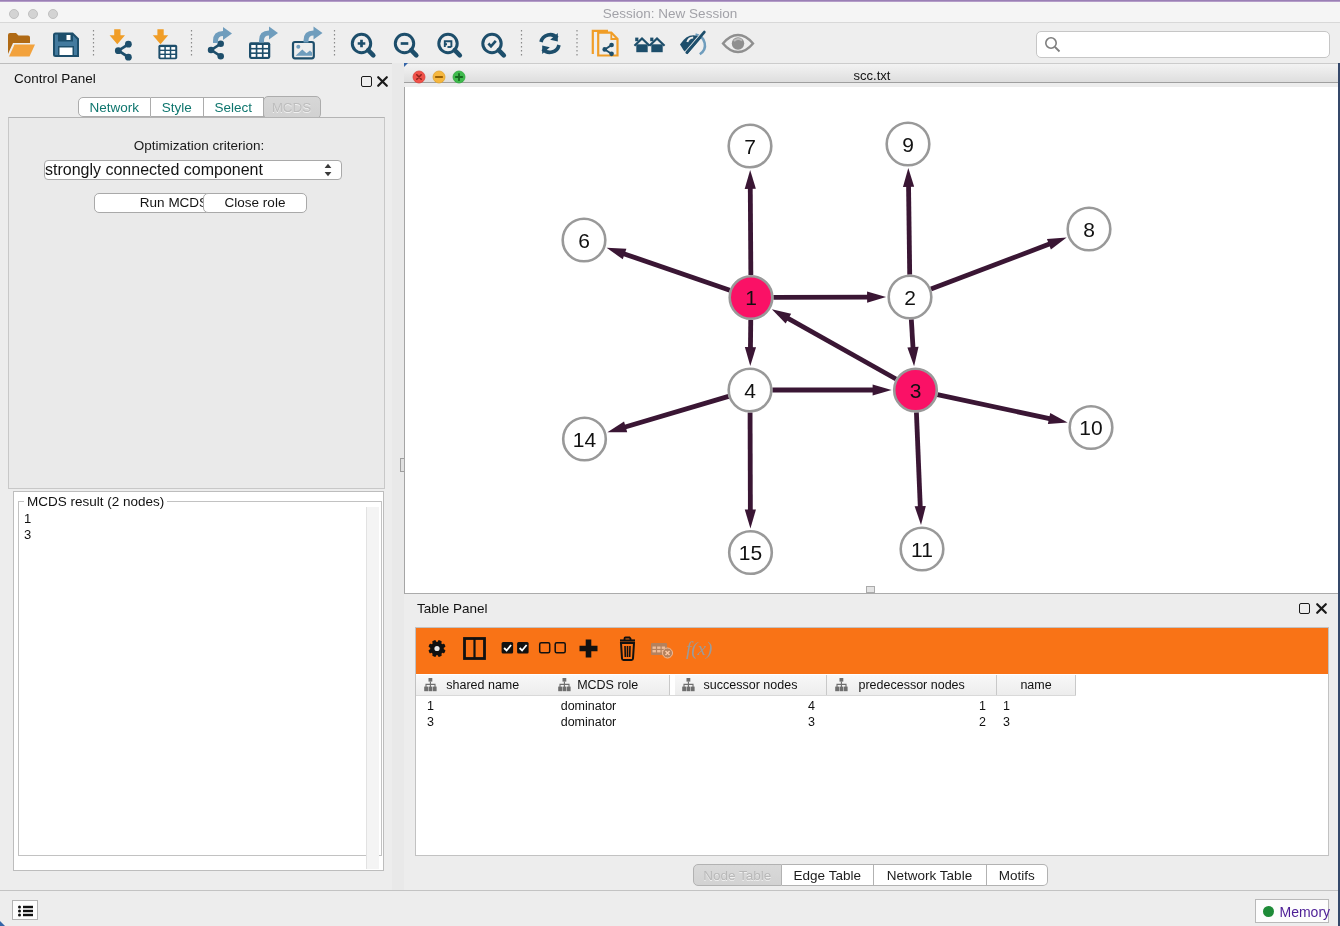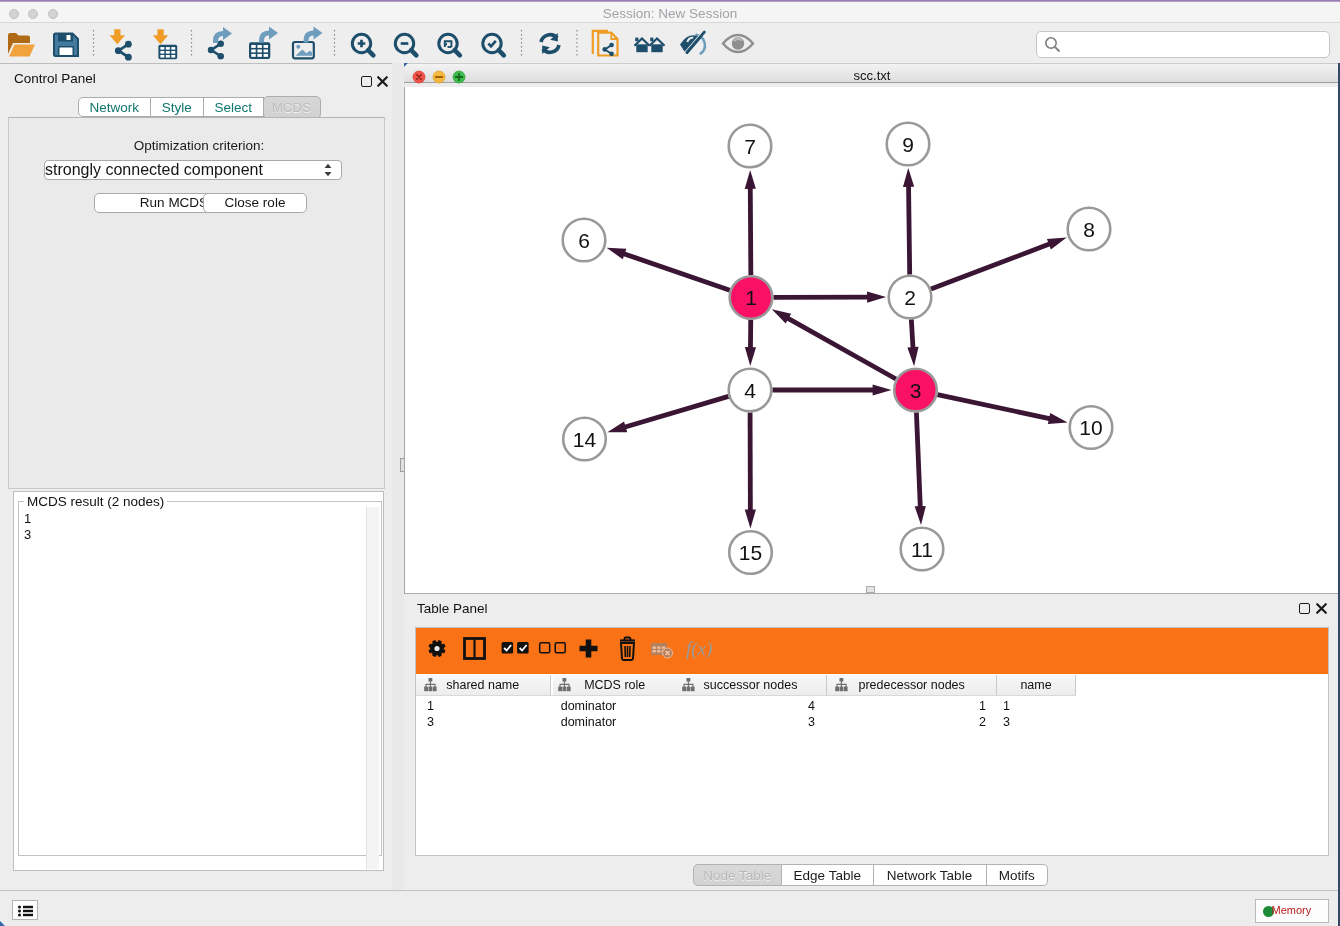--- a/index.html
+++ b/index.html
@@ -359,21 +359,21 @@
         </svg></div>
     <div id="theader">
         <div class="hcell" style="left:0px;top:46.5px;width:134.5px;">shared name</div>
         <svg style="position:absolute;left:7.5px;top:50px;" width="13" height="14" viewBox="0 0 13 14">
         <rect x="4.5" y="0" width="3.8" height="3.6" fill="#6e6e6e"></rect>
         <path d="M6.4 3.6 L6.4 6.4 M2 9 L2 6.4 L11 6.4 L11 9 M6.4 6.4 L6.4 9" stroke="#6e6e6e" stroke-width="1.1" fill="none"></path>
         <rect x="0.2" y="8.6" width="3.8" height="4.6" fill="#6e6e6e"></rect>
         <rect x="4.5" y="8.6" width="3.8" height="4.6" fill="#6e6e6e"></rect>
         <rect x="8.8" y="8.6" width="3.8" height="4.6" fill="#6e6e6e"></rect>
         </svg>
-        <div class="hcell" style="left:137px;top:46.5px;width:124.39999999999998px;">MCDS role</div>
+        <div class="hcell" style="left:130px;top:46.5px;width:124.39999999999998px;">MCDS role</div>
         <svg style="position:absolute;left:142px;top:50px;" width="13" height="14" viewBox="0 0 13 14">
         <rect x="4.5" y="0" width="3.8" height="3.6" fill="#6e6e6e"></rect>
         <path d="M6.4 3.6 L6.4 6.4 M2 9 L2 6.4 L11 6.4 L11 9 M6.4 6.4 L6.4 9" stroke="#6e6e6e" stroke-width="1.1" fill="none"></path>
         <rect x="0.2" y="8.6" width="3.8" height="4.6" fill="#6e6e6e"></rect>
         <rect x="4.5" y="8.6" width="3.8" height="4.6" fill="#6e6e6e"></rect>
         <rect x="8.8" y="8.6" width="3.8" height="4.6" fill="#6e6e6e"></rect>
         </svg>
         <div class="hcell" style="left:258.9px;top:46.5px;width:152.20000000000005px;">successor nodes</div>
         <svg style="position:absolute;left:266.4px;top:50px;" width="13" height="14" viewBox="0 0 13 14">
         <rect x="4.5" y="0" width="3.8" height="3.6" fill="#6e6e6e"></rect>
@@ -420,18 +420,18 @@
       <circle cx="1.5" cy="2" r="1.5" fill="#111"></circle>
         <rect x="5" y="0.8" width="10" height="2.4" fill="#111"></rect>
       <circle cx="1.5" cy="6" r="1.5" fill="#111"></circle>
         <rect x="5" y="4.8" width="10" height="2.4" fill="#111"></rect>
       <circle cx="1.5" cy="10" r="1.5" fill="#111"></circle>
         <rect x="5" y="8.8" width="10" height="2.4" fill="#111"></rect>
     </svg>
   </div>
   <div class="abs" style="left:1254.5px;top:7.5px;width:74px;height:24px;background:#fdfdfd;border:1px solid #b9b9b9;box-sizing:border-box;">
     <div style="position:absolute;left:7px;top:6.5px;width:11px;height:11px;border-radius:50%;background:#1e8b38;"></div>
-    <div style="position:absolute;left:16px;top:4px;font-size:11px;color:#b91c1c;">Memory</div>
+    <div style="position:absolute;left:24px;top:4px;font-size:14px;color:#4c1d95;">Memory</div>
   </div>
 </div>
 
 <div class="abs" style="left:0;top:921px;width:0;height:0;border-left:5px solid #3465a8;border-top:5px solid transparent;"></div>
 <div class="abs" style="left:404px;top:63px;width:0;height:0;border-left:4px solid #3465a8;border-bottom:4px solid transparent;"></div>
 
 </body></html>

